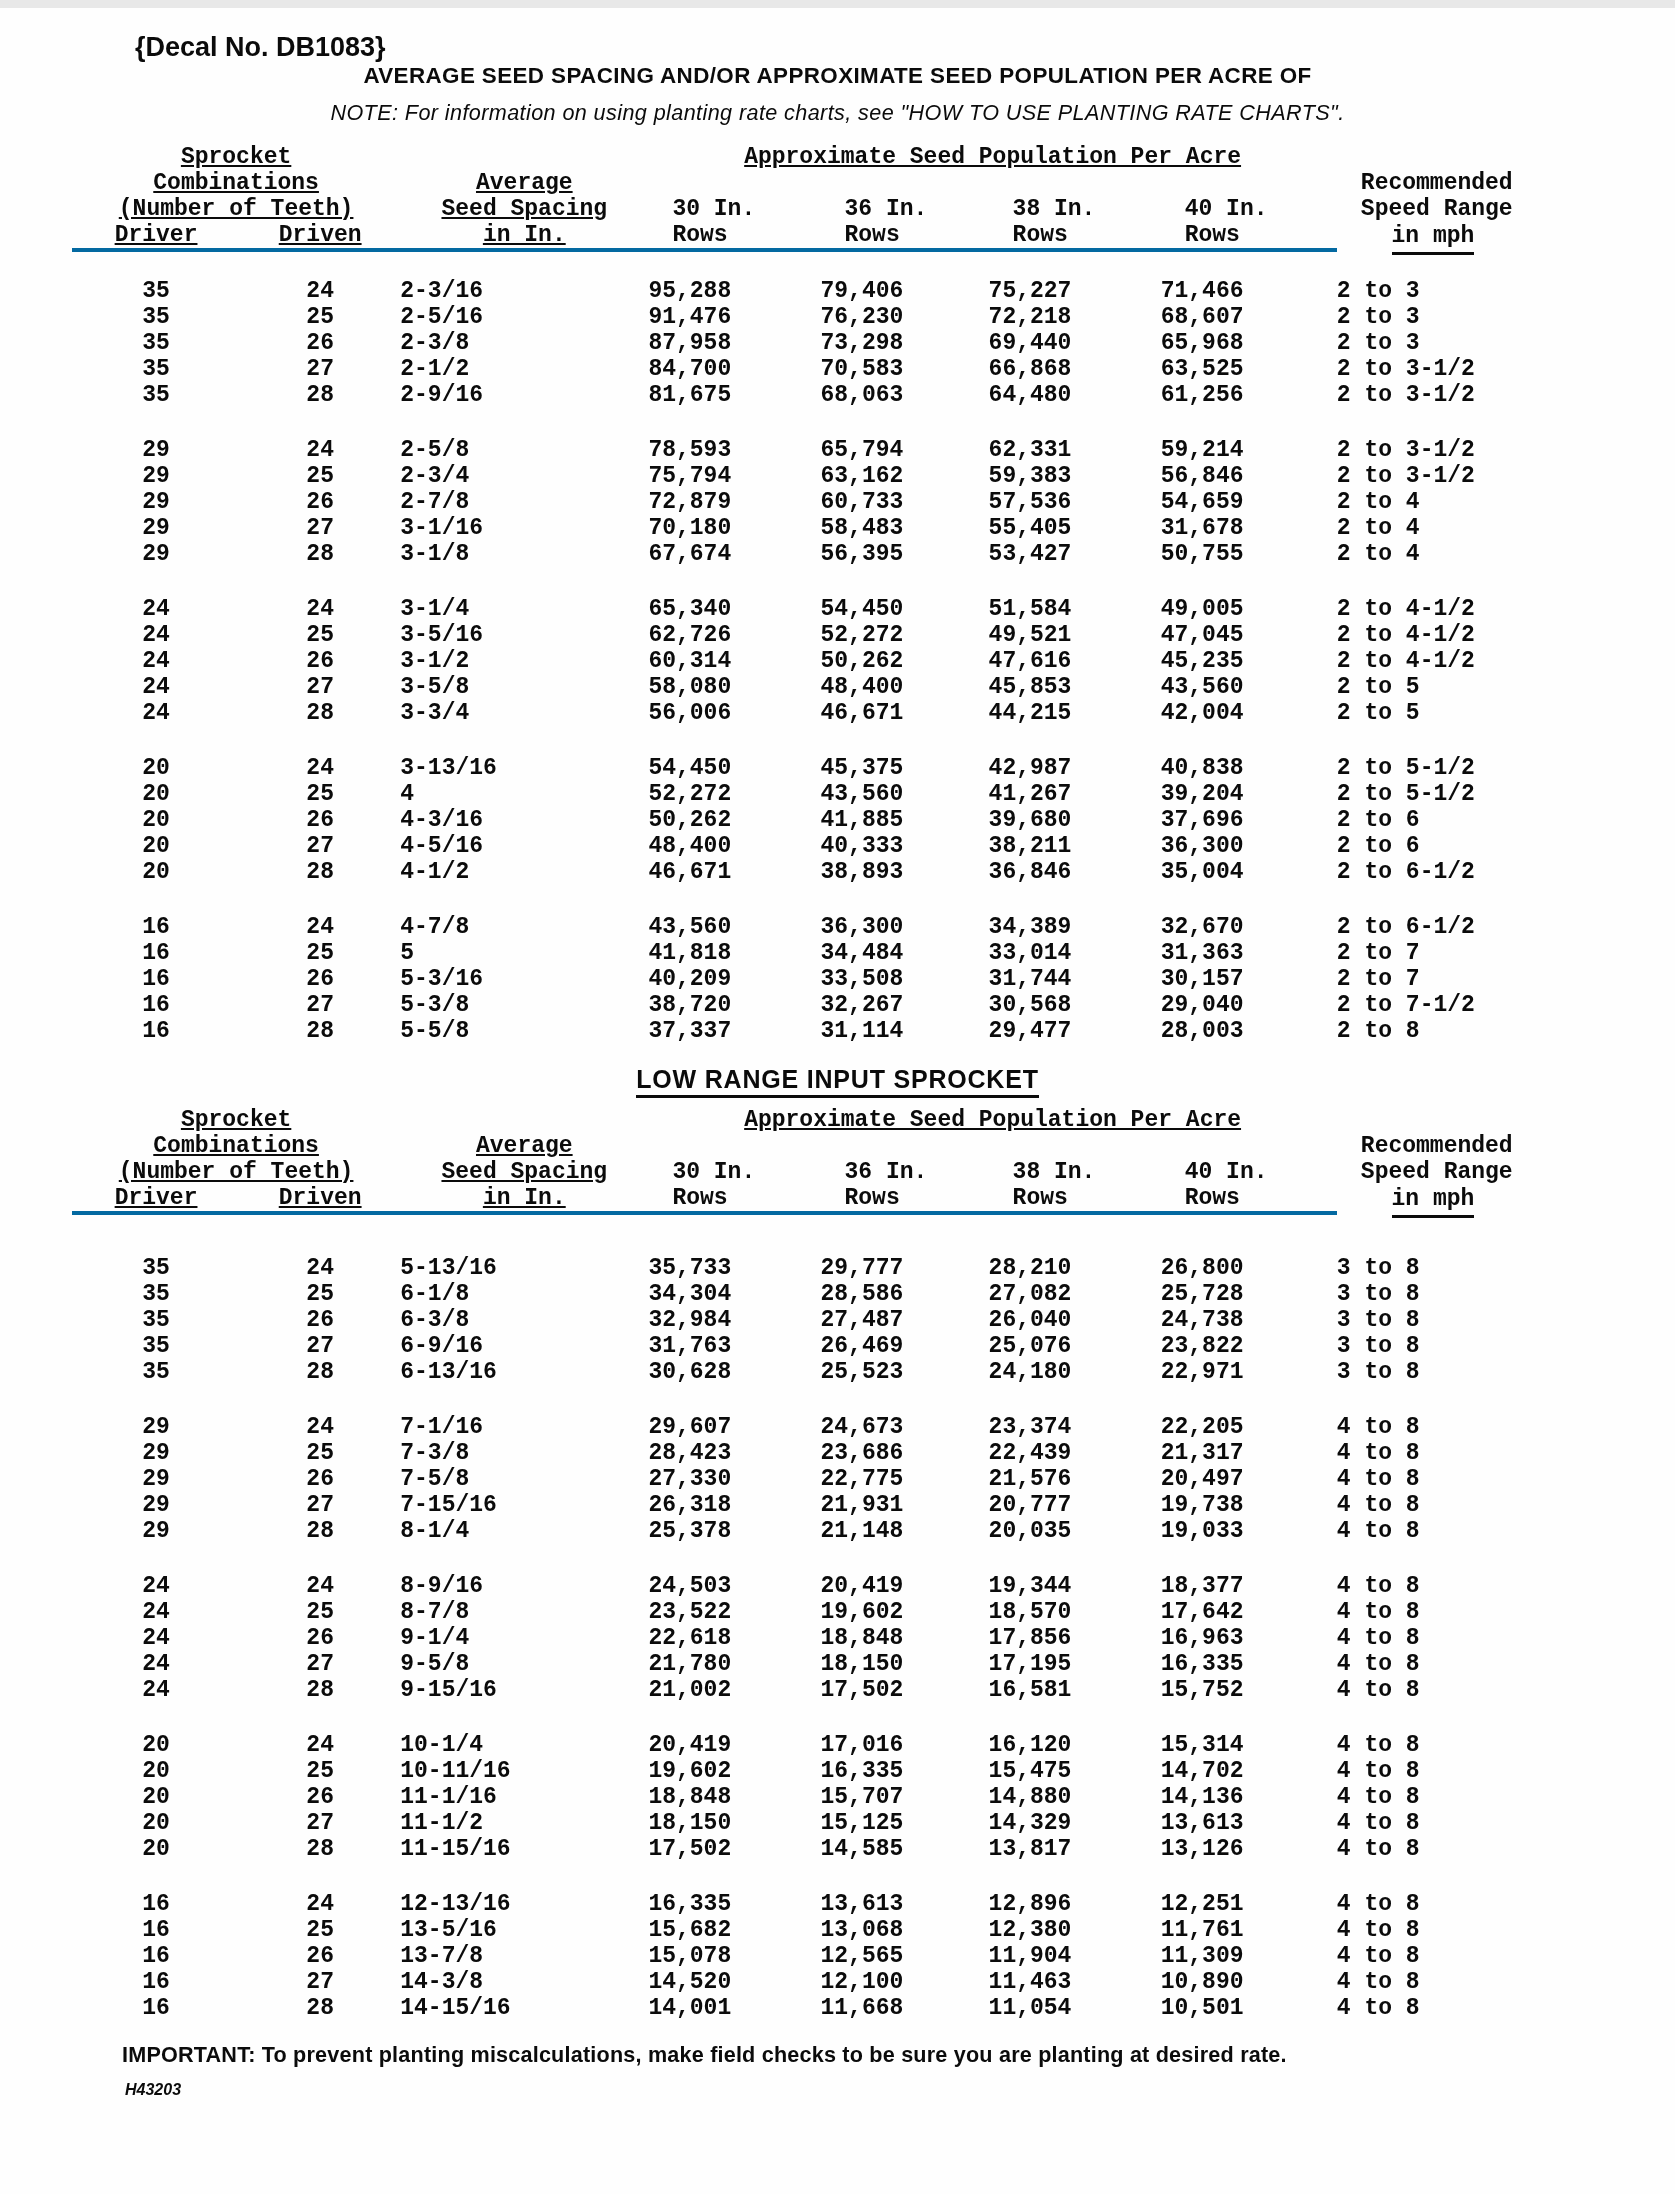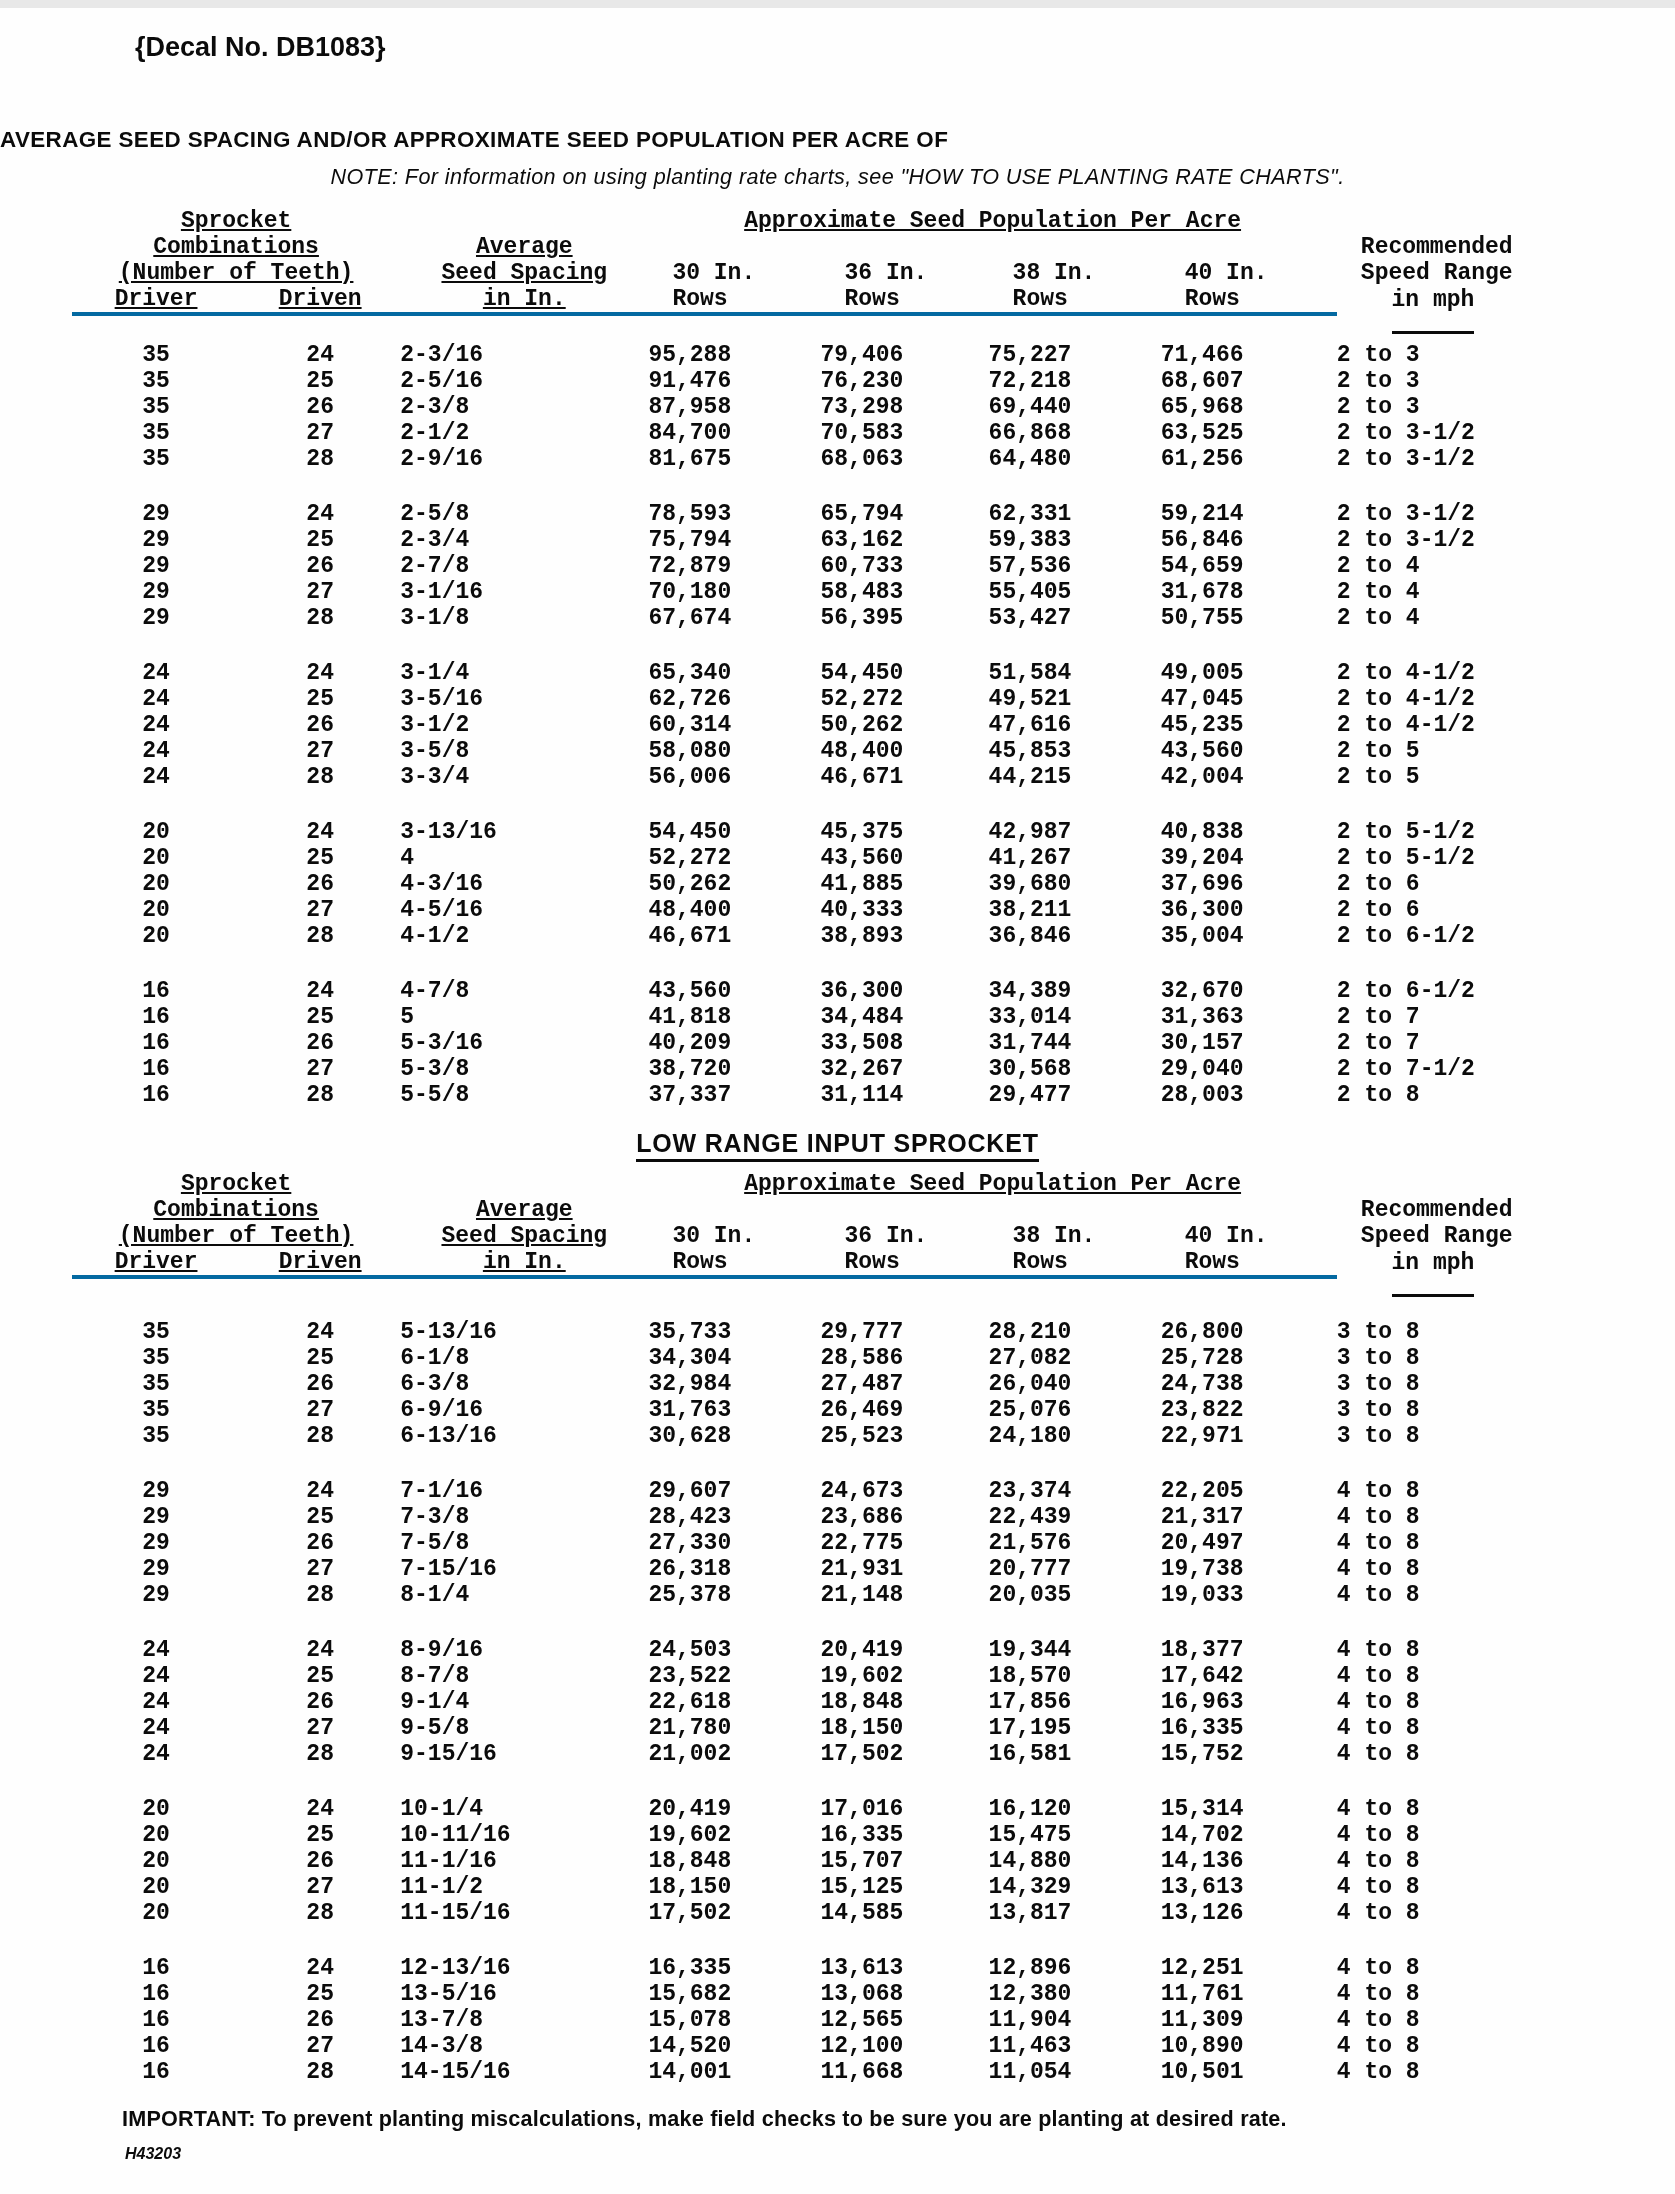--- a/index.html
+++ b/index.html
@@ -18,21 +18,22 @@
     white-space:pre;
   }
   .main-title {
     position:absolute; left:0; right:0; top:22.4px;
     text-align:center;
     font:bold 30px "Liberation Sans", sans-serif;
     letter-spacing:2.4px;
     white-space:pre;
   }
   .subtitle {
-    padding-top:118px;
+    padding-top:54px;
+    text-align:center;
     font:bold 22.4px/27px "Liberation Sans", sans-serif;
     letter-spacing:0.4px;
   }
   .note {
     margin-top:11.2px;
     text-align:center;
     font:italic 21.6px "Liberation Sans", sans-serif;
     letter-spacing:0.4px;
   }
   .section-title {
@@ -65,21 +66,21 @@
     height:26px;
     line-height:26px;
     white-space:pre;
     overflow:visible;
   }
   
   thead td.th-c   { text-align:center;text-decoration:underline; }
   thead td.coln   { padding-left:24px; }
   thead tr.h4 td  { border-bottom:4px solid #0369a1; }
   thead tr.h4 td.mph-cell { border-bottom:none; text-align:center; }
-  thead tr.h4 td.mph-cell span { border-bottom:3.2px solid #0b0b0b; padding-bottom:18px; }
+  thead tr.h4 td.mph-cell span { border-bottom:3.2px solid #0b0b0b; padding-bottom:3px; }
   
   td.c0, td.c1 { text-align:center; }
   td.c2 { padding-left:92px; }
   td.c3, td.c4, td.c5, td.c6, td.c7 { padding-left:24px; }
   tr.spacer td { border:none; }
 
   
   .important {
     margin:21px 0 0 122px;
     font:bold 21.6px "Liberation Sans", sans-serif;

